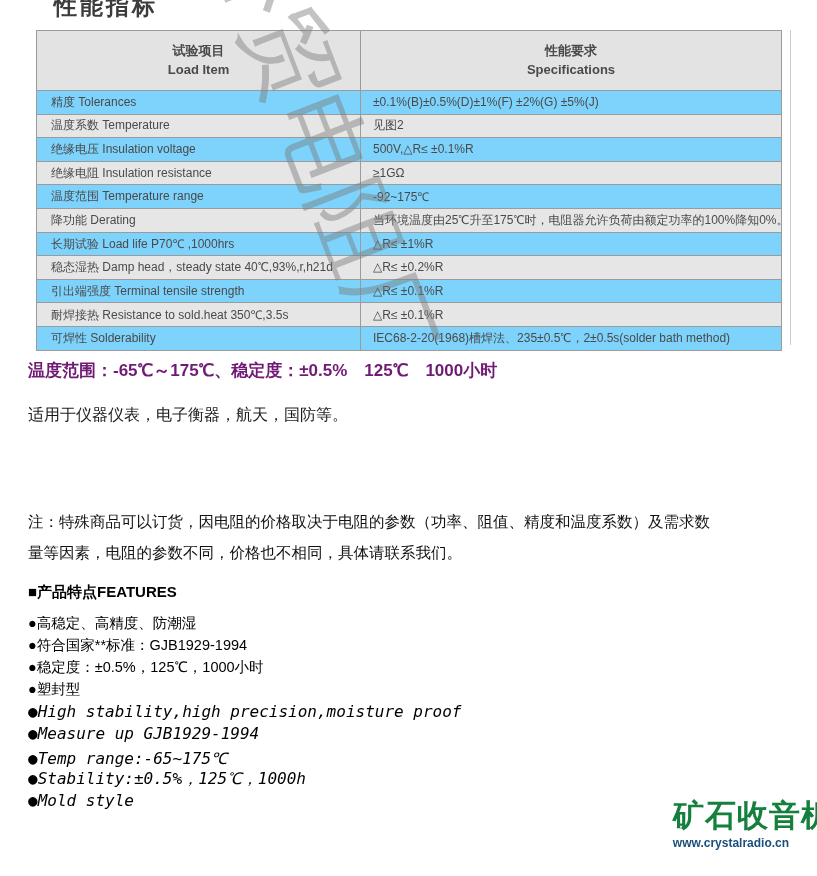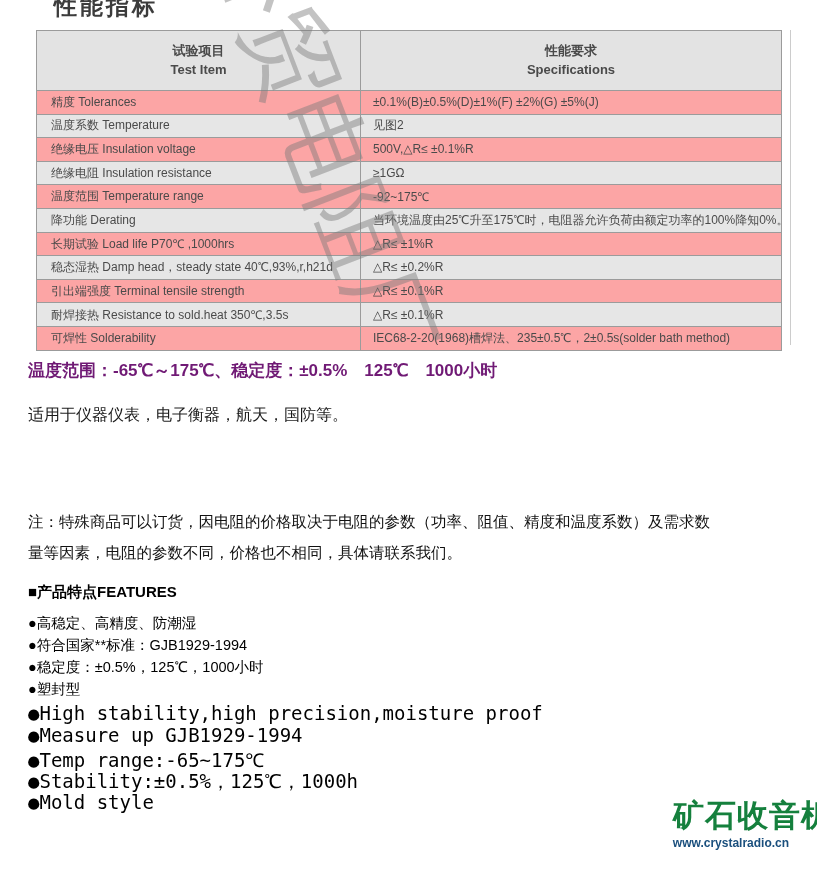--- a/index.html
+++ b/index.html
@@ -22,21 +22,21 @@
   table.spec col.c1 { width:324px; }
   table.spec col.c2 { width:421px; }
   table.spec th, table.spec td { border:1px solid #9b9b9b; }
   table.spec thead th {
     height:60px; background:#e3e3e3; color:#4a4a4a;
     font-size:13px; font-weight:bold; text-align:center; line-height:1.4;
     vertical-align:middle;
   }
   table.spec tbody td {
     height:23.6px; font-size:12px; color:#4a4a4a; vertical-align:middle;
-    white-space:nowrap; background:#fca5a5; overflow:hidden;
+    white-space:nowrap; background:#7dd3fc; overflow:hidden;
   }
   table.spec tbody tr:nth-child(even) td { background:#e6e6e6; }
   table.spec td.item { padding-left:14px; }
   table.spec td.spec-val { padding-left:12px; }
   
   .right-rule {
     position:absolute; left:790px; top:30px; width:1px; height:315px;
     background:#cccccc;
   }
   
@@ -64,21 +64,21 @@
     position:absolute; left:28px; top:583px;
     font-size:15px; font-weight:bold; color:#000; white-space:nowrap;
   }
   .features {
     position:absolute; left:28px; top:614px; list-style:none;
   }
   .features li {
     height:22.1px; font-size:14.5px; color:#000; white-space:nowrap;
   }
   .features li.en {
-    font-family:"DejaVu Sans Mono", monospace; font-size:19px;
+    font-family:"DejaVu Sans Mono", monospace; font-size:16px;font-style:italic;
   }
   
   .logo {
     position:absolute; left:645px; top:797px; width:172px; text-align:center;
   }
   .logo .logo-name {
     font-size:31px; font-weight:bold; color:#15803d; letter-spacing:1px;
     line-height:1.25; white-space:nowrap;margin-left:28px;
   }
   .logo .logo-url {
@@ -94,21 +94,21 @@
 
   <table class="spec">
     <colgroup>
         <col class="c1">
         <col class="c2">
       </colgroup>
     <thead>
       <tr>
         <th>
           <span>试验项目</span><br>
-          <span>Test Item</span>
+          <span>Load Item</span>
         </th>
         <th>
           <span>性能要求</span><br>
           <span>Specifications</span>
         </th>
       </tr>
     </thead>
     <tbody>
       <tr>
         <td class="item">精度 Tolerances</td>

